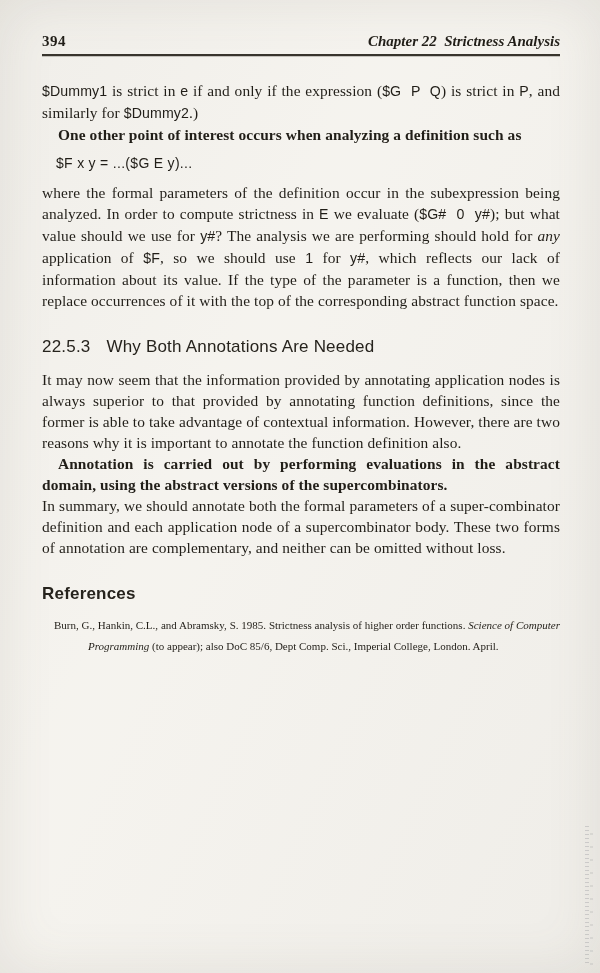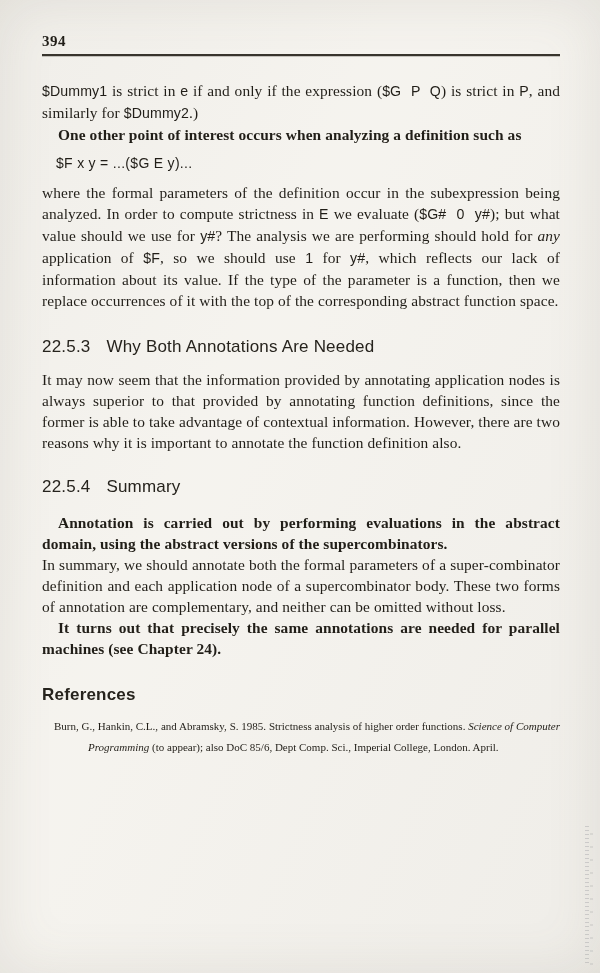--- a/index.html
+++ b/index.html
@@ -78,45 +78,41 @@
   }
 </style>
 </head>
 <body>
 
 <div class="page">
   <div class="content">
 
     <header>
       <span class="pgnum">394</span>
+      <span class="running">Chapter 22  Strictness Analysis</span>
     </header>
     <div class="rule"></div>
 
     <p class="body first"><span class="seg-code">$Dummy1</span><span> is strict in </span><span class="seg-code">e</span><span> if and only if the expression (</span><span class="seg-code">$G  P  Q</span><span>) is strict in </span><span class="seg-code">P</span><span>, and similarly for </span><span class="seg-code">$Dummy2</span><span>.)</span></p>
     <p class="body indent">One other point of interest occurs when analyzing a definition such as</p>
 
     <p class="code-line">$F x y = ...($G E y)...</p>
 
     <p class="body"><span>where the formal parameters of the definition occur in the subexpression being analyzed. In order to compute strictness in </span><span class="seg-code">E</span><span> we evaluate (</span><span class="seg-code">$G#  0  y#</span><span>); but what value should we use for </span><span class="seg-code">y#</span><span>? The analysis we are performing should hold for </span><span class="seg-i">any</span><span> application of </span><span class="seg-code">$F</span><span>, so we should use </span><span class="seg-code">1</span><span> for </span><span class="seg-code">y#</span><span>, which reflects our lack of information about its value. If the type of the parameter is a function, then we replace occurrences of it with the top of the corresponding abstract function space.</span></p>
 
     <h2 class="sec">
       <span class="num">22.5.3</span>
       <span class="ttl">Why Both Annotations Are Needed</span>
     </h2>
 
     <p class="body">It may now seem that the information provided by annotating application nodes is always superior to that provided by annotating function definitions, since the former is able to take advantage of contextual information. However, there are two reasons why it is important to annotate the function definition also.</p>
 
-    <h2 class="sec summary">
-      <span class="num">22.5.4</span>
-      <span class="ttl">Summary</span>
-    </h2>
 
     <p class="body indent">Annotation is carried out by performing evaluations in the abstract domain, using the abstract versions of the supercombinators.</p>
     <p class="body">In summary, we should annotate both the formal parameters of a super-combinator definition and each application node of a supercombinator body. These two forms of annotation are complementary, and neither can be omitted without loss.</p>
-    <p class="body indent">It turns out that precisely the same annotations are needed for parallel machines (see Chapter 24).</p>
 
     <h2 class="refh">References</h2>
 
     <p class="ref"><span>Burn, G., Hankin, C.L., and Abramsky, S. 1985. Strictness analysis of higher order functions. </span><span class="seg-i">Science of Computer Programming</span><span> (to appear); also DoC 85/6, Dept Comp. Sci., Imperial College, London. April.</span></p>
 
   </div>
 
   <div class="edge-scribble"></div>
 </div>
 

